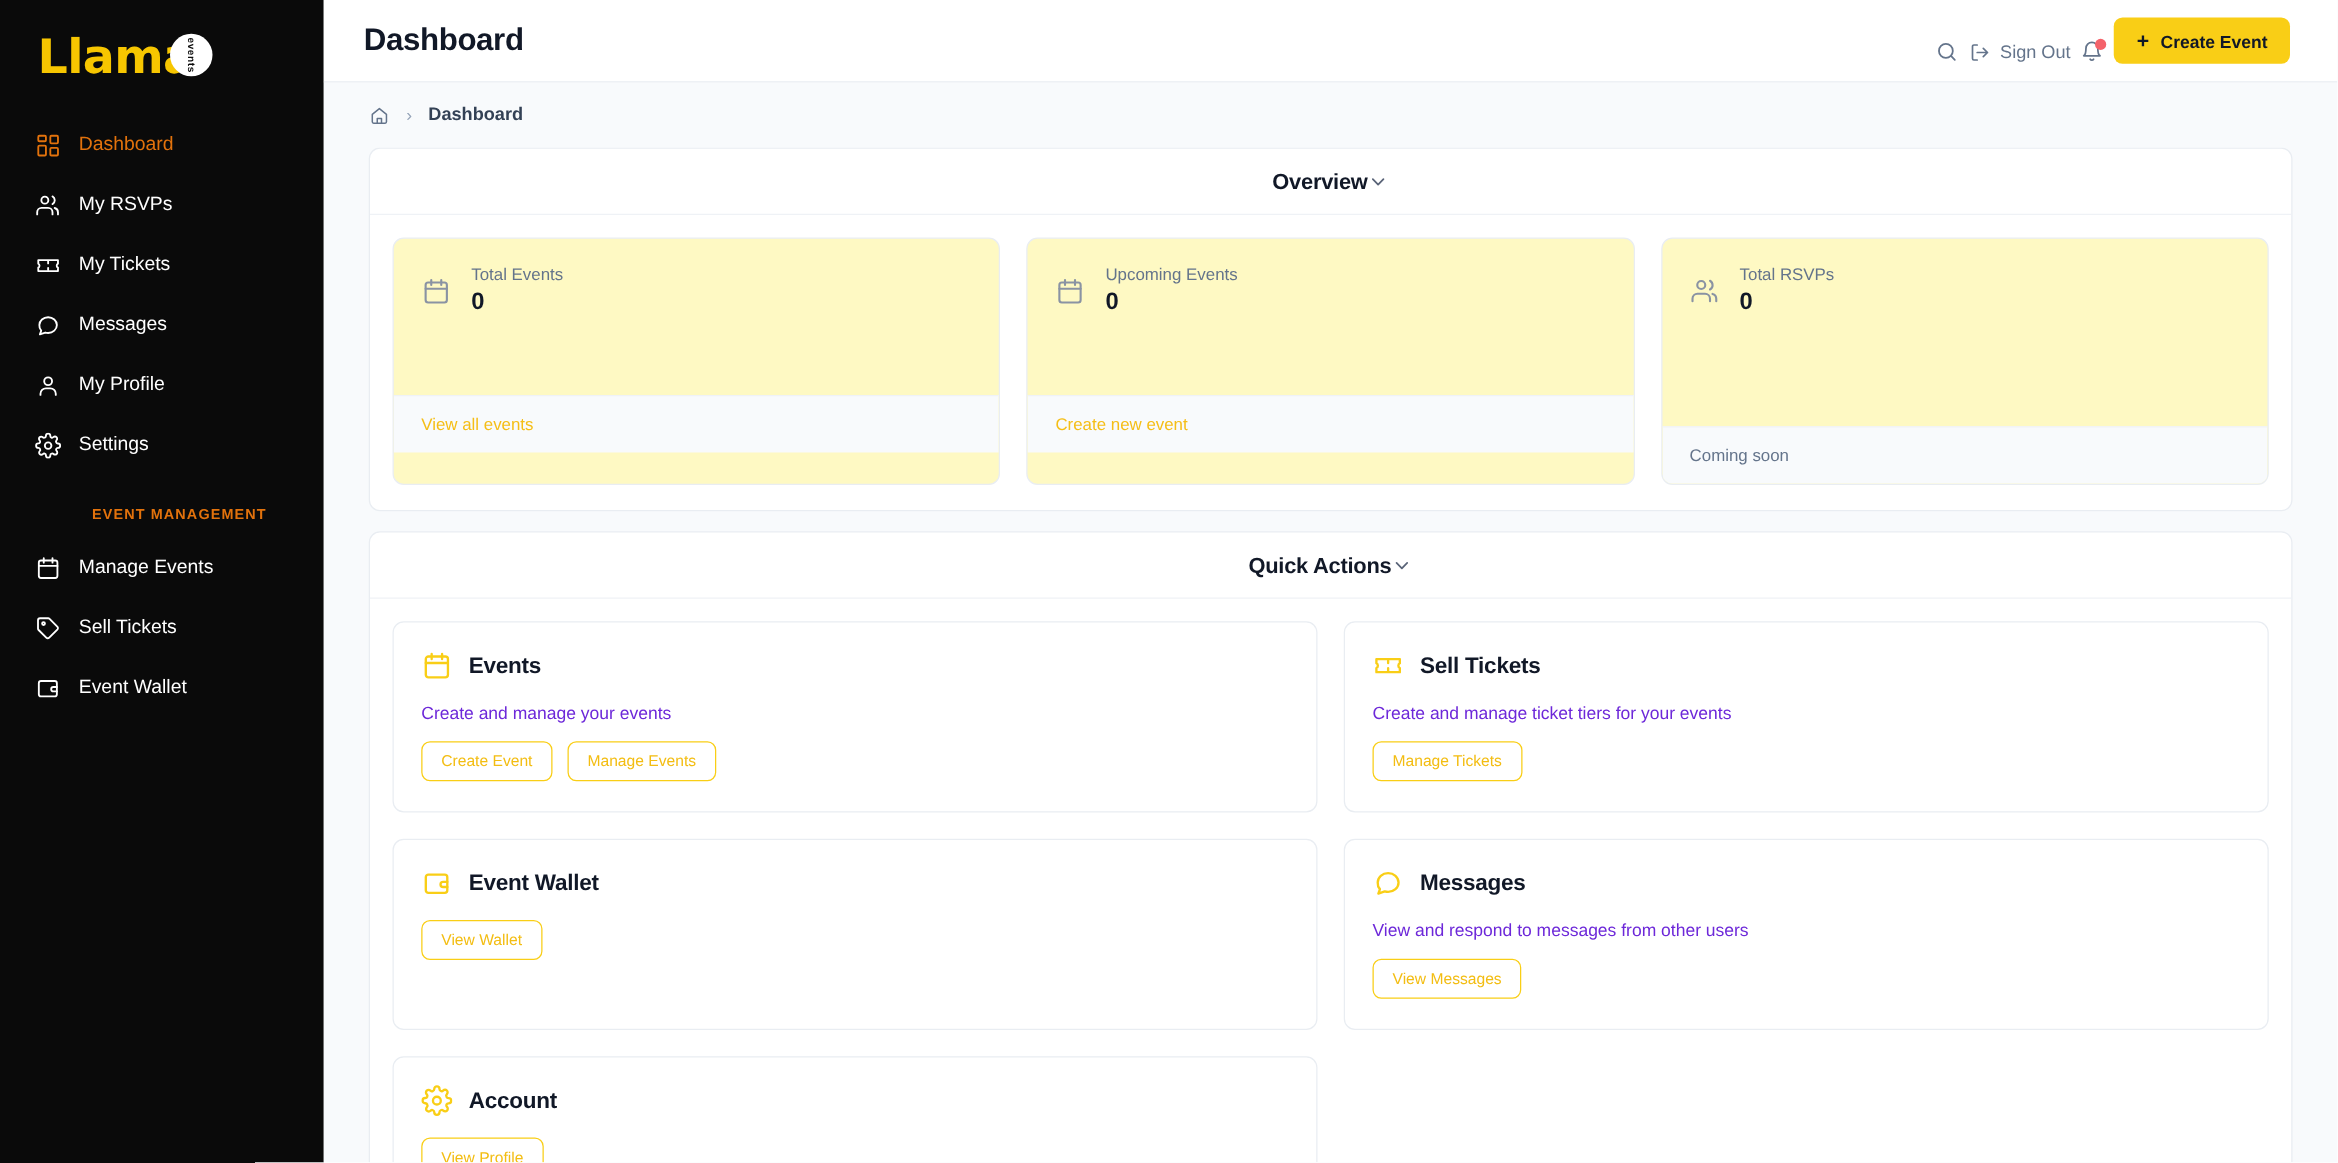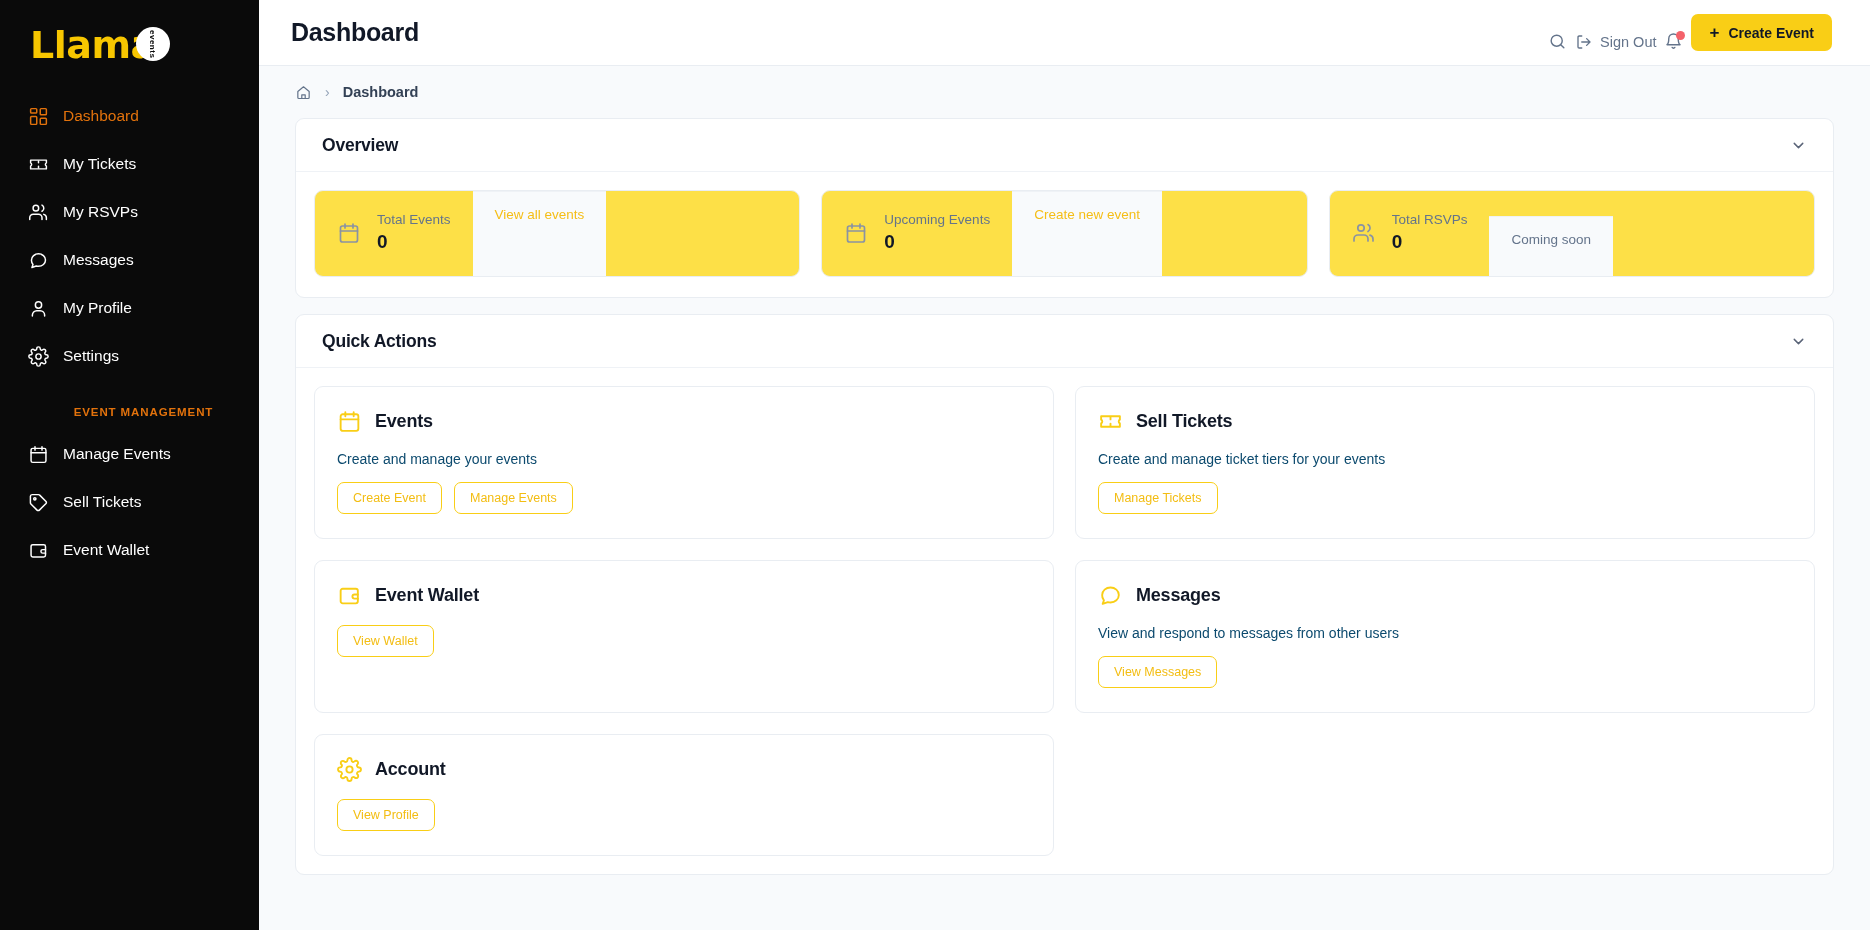--- a/index.html
+++ b/index.html
@@ -82,53 +82,53 @@
   .crumbbar svg { width: 17px; height: 17px; stroke: #64748B; fill: none; stroke-width: 1.7; stroke-linecap: round; stroke-linejoin: round; }
   .crumb-sep { color: #94A3B8; font-size: 14px; }
   .crumb-text { color: #334155; font-size: 14.5px; font-weight: 600; }
 
   .content { flex: 1; padding: 0 36px 0 36px; overflow: hidden; }
   .panel {
     background: #ffffff; border: 1px solid #E9EDF2; border-radius: 9px;
     margin-bottom: 16px; overflow: hidden;
   }
   .panel-head {
-    height: 53px; display: flex; align-items: center; justify-content: space-between;
+    height: 53px; display: flex; align-items: center; justify-content: center;
     padding: 0 26px; border-bottom: 1px solid #EFF2F6; cursor: pointer;
   }
   .panel-title { font-size: 17.5px; font-weight: 700; color: #111827; letter-spacing: -0.2px; }
   .chev { width: 17px; height: 17px; }
   .chev svg { stroke: #5A6478; fill: none; stroke-width: 2; stroke-linecap: round; stroke-linejoin: round; }
 
   
   .stats { display: flex; gap: 21px; padding: 18px 18px 20px 18px; }
   .stat {
     flex: 1; border: 1px solid #E9EDF2; border-radius: 9px;
-    background: #fde047; overflow: hidden; display: flex; flex-direction: row;
+    background: #fef9c3; overflow: hidden; display: flex; flex-direction: column; gap: 40px;
   }
   .stat-body { display: flex; align-items: center; gap: 16px; padding: 21px 22px 23px 22px; }
   .stat-body svg { width: 24px; height: 24px; stroke: #8A93A3; fill: none; stroke-width: 1.7; stroke-linecap: round; stroke-linejoin: round; flex: 0 0 24px; }
   .stat-label { font-size: 13.5px; color: #64748B; margin-bottom: 4px; }
   .stat-value { font-size: 19px; font-weight: 700; color: #111827; }
   .stat-foot {
     background: #F8FAFC; border-top: 1px solid #EFF2F6;
     padding: 15px 22px; font-size: 13.5px; color: #F5BE16; cursor: pointer;
   }
   .stat-foot.muted { color: #64748B; cursor: default; margin-top: 25px; }
 
   
   .qa-grid {
     display: grid; grid-template-columns: 1fr 1fr; gap: 21px;
     padding: 18px 18px 18px 18px;
   }
   .qa-card { border: 1px solid #E9EDF2; border-radius: 9px; background: #fff; padding: 22px 22px 24px 22px; }
   .qa-head { display: flex; align-items: center; gap: 13px; margin-bottom: 17px; }
   .qa-head svg { width: 25px; height: 25px; stroke: #F9CE16; fill: none; stroke-width: 1.8; stroke-linecap: round; stroke-linejoin: round; }
   .qa-title { font-size: 18px; font-weight: 700; color: #111827; letter-spacing: -0.2px; }
-  .qa-desc { font-size: 14px; color: #0c4a6e; margin-bottom: 15px; }
+  .qa-desc { font-size: 14px; color: #6d28d9; margin-bottom: 15px; }
   .qa-btns { display: flex; gap: 12px; }
   .qa-btn {
     border: 1px solid #F9CE16; color: #F3BD12; background: #fff;
     border-radius: 7px; padding: 8px 15px; font-size: 12.5px;
     cursor: pointer; font-family: "Liberation Sans", sans-serif;
   }
 </style>
 </head>
 <body>
 
@@ -152,36 +152,36 @@
               <rect x="14" y="3" width="7" height="7" rx="1"></rect>
               <rect x="3" y="12" width="7" height="9" rx="1"></rect>
               <rect x="14" y="14" width="7" height="7" rx="1"></rect>
             </svg>
         </span>
         <span>Dashboard</span>
       </div>
       <div class="nav-item">
         <span class="ico">
           <svg viewBox="0 0 24 24">
-              <path d="M3 7h18v3.2a2 2 0 0 0 0 3.6V17H3v-3.2a2 2 0 0 0 0-3.6V7z"></path>
-              <path d="M12 8v2M12 14v2"></path>
-            </svg>
-        </span>
-        <span>My Tickets</span>
-      </div>
-      <div class="nav-item">
-        <span class="ico">
-          <svg viewBox="0 0 24 24">
               <path d="M16 20v-2a4 4 0 0 0-4-4H6a4 4 0 0 0-4 4v2"></path>
               <circle cx="9" cy="7" r="3.2"></circle>
               <path d="M21 20v-2a4 4 0 0 0-3-3.85"></path>
               <path d="M16 3.6a4 4 0 0 1 0 7"></path>
             </svg>
         </span>
         <span>My RSVPs</span>
+      </div>
+      <div class="nav-item">
+        <span class="ico">
+          <svg viewBox="0 0 24 24">
+              <path d="M3 7h18v3.2a2 2 0 0 0 0 3.6V17H3v-3.2a2 2 0 0 0 0-3.6V7z"></path>
+              <path d="M12 8v2M12 14v2"></path>
+            </svg>
+        </span>
+        <span>My Tickets</span>
       </div>
       <div class="nav-item">
         <span class="ico">
           <svg viewBox="0 0 24 24">
               <path d="M20 11.5c0 4-3.6 7.2-8 7.2a9.3 9.3 0 0 1-2.6-.37L4.5 20l1.2-3.4A6.9 6.9 0 0 1 4 11.5c0-4 3.6-7.2 8-7.2s8 3.2 8 7.2z"></path>
             </svg>
         </span>
         <span>Messages</span>
       </div>
       <div class="nav-item">

